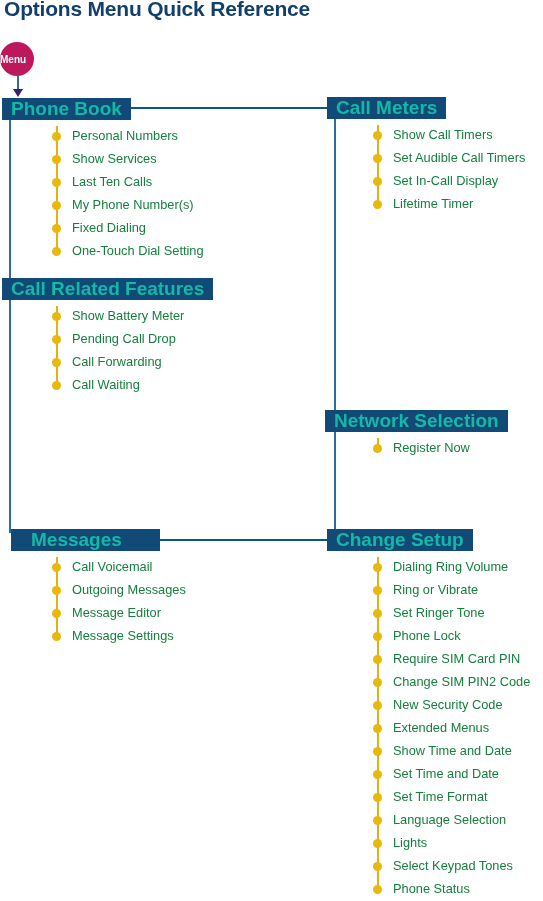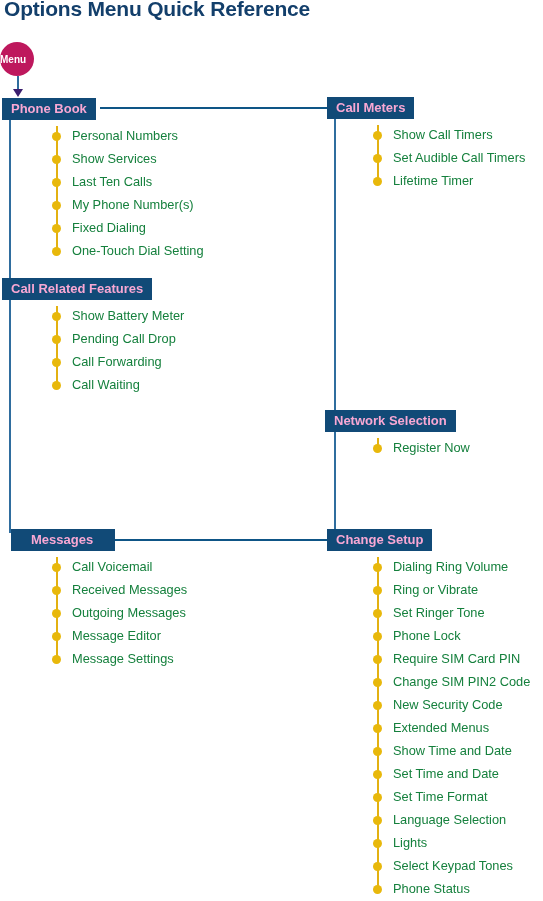--- a/index.html
+++ b/index.html
@@ -77,22 +77,22 @@
     background: #0E5586;
   }
 
   
   .sec {
     position: absolute;
   }
   .sec-head {
     display: inline-block;
     background: #114A77;
-    color: #f9a8d4;
-    font-size: 13px;
+    color: #14b8a6;
+    font-size: 19px;
     font-weight: bold;
     padding: 3px 9px 4px 9px;
     line-height: 15px;
     white-space: nowrap;
     position: relative;
     z-index: 3;
   }
 
   
   .items {
@@ -190,29 +190,25 @@
       <span>Call Forwarding</span>
     </div>
     <div class="item">
       <span class="dot"></span>
       <span>Call Waiting</span>
     </div>
   </div>
 </div>
 
 <div class="sec" style="left:11px; top:529px;">
-  <div class="sec-head" style="padding-left:20px; padding-right:22px;">Messages</div>
+  <div class="sec-head" style="padding-left:20px; padding-right:38px;">Messages</div>
   <div class="items" style="margin-left:45px;">
     <div class="item">
       <span class="dot"></span>
       <span>Call Voicemail</span>
-    </div>
-    <div class="item">
-      <span class="dot"></span>
-      <span>Received Messages</span>
     </div>
     <div class="item">
       <span class="dot"></span>
       <span>Outgoing Messages</span>
     </div>
     <div class="item">
       <span class="dot"></span>
       <span>Message Editor</span>
     </div>
     <div class="item">
@@ -228,20 +224,24 @@
     <div class="item">
       <span class="dot"></span>
       <span>Show Call Timers</span>
     </div>
     <div class="item">
       <span class="dot"></span>
       <span>Set Audible Call Timers</span>
     </div>
     <div class="item">
       <span class="dot"></span>
+      <span>Set In-Call Display</span>
+    </div>
+    <div class="item">
+      <span class="dot"></span>
       <span>Lifetime Timer</span>
     </div>
   </div>
 </div>
 
 <div class="sec" style="left:325px; top:410px;">
   <div class="sec-head">Network Selection</div>
   <div class="items" style="margin-left:52px;">
     <div class="item">
       <span class="dot"></span>

